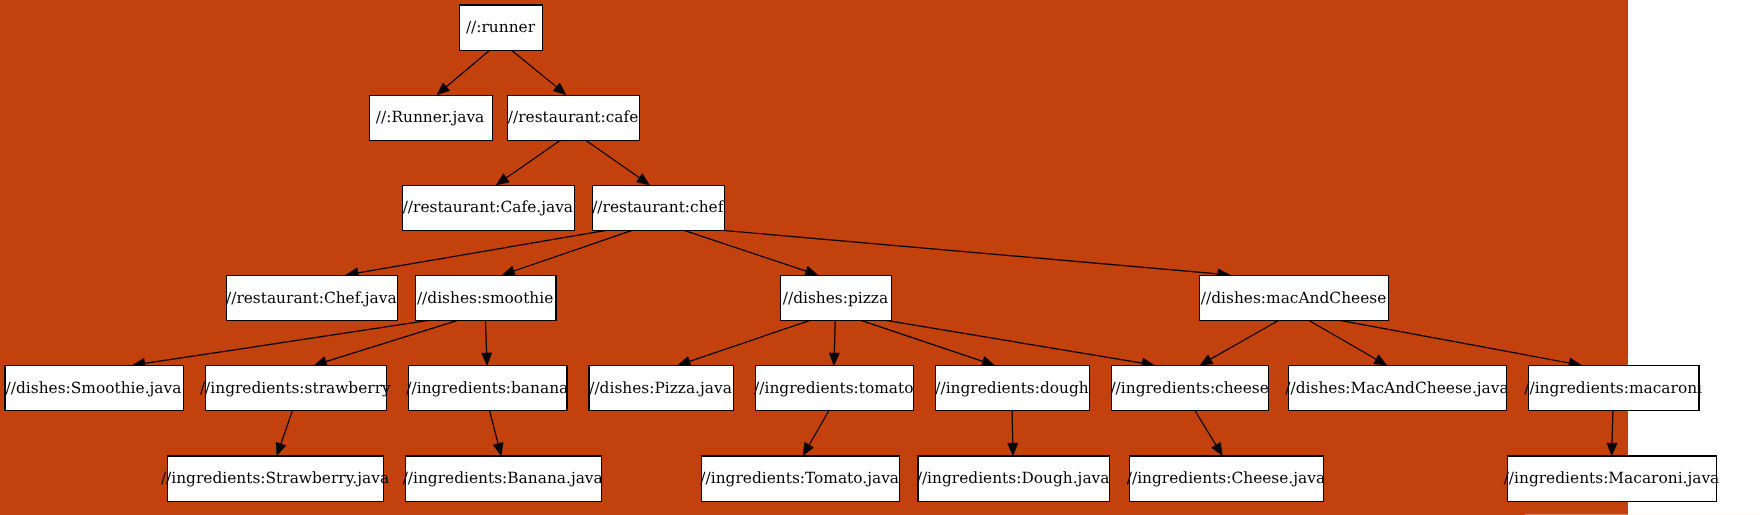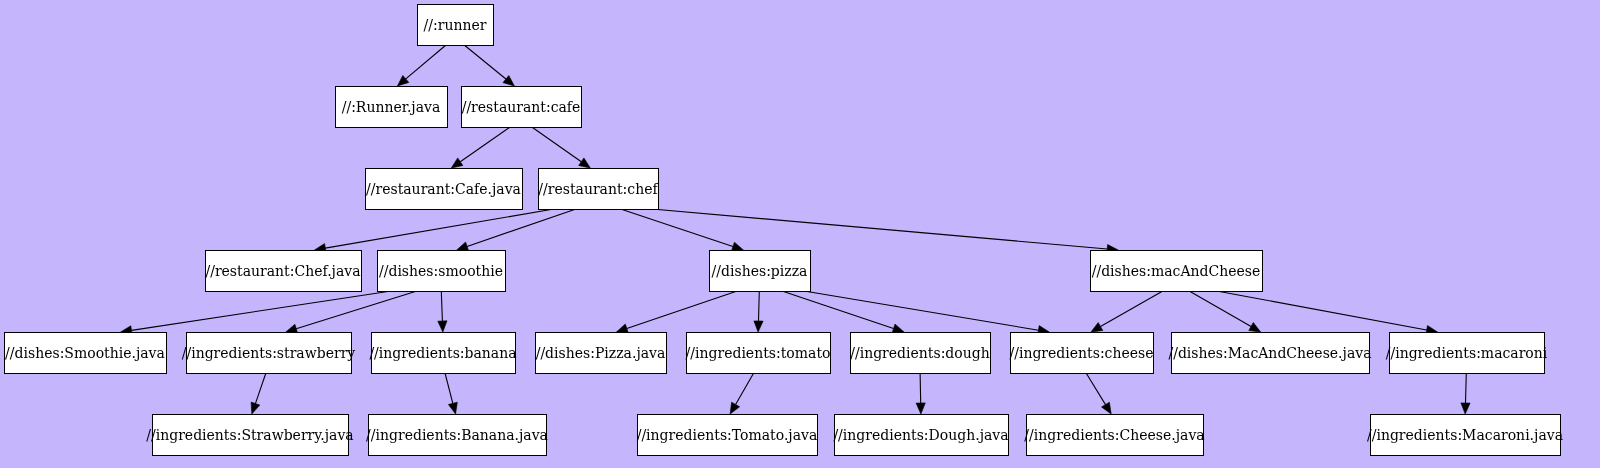--- a/index.html
+++ b/index.html
@@ -9,23 +9,23 @@
     background: #ffffff;
   }
   body {
     width: 1600px;
     height: 468px;
     overflow: hidden;
     font-family: "DejaVu Serif", "Liberation Serif", serif;
   }
   #graph-root {
     position: relative;
-    width: 1600px;
+    width: 1480px;
     height: 468px;
-    background: #c4b5fd;
+    background: #c2410c;
   }
   svg#graph-canvas {
     display: block;
     width: 1600px;
     height: 468px;
   }
   .node-box {
     fill: #ffffff;
     stroke: #000000;
     stroke-width: 1;

